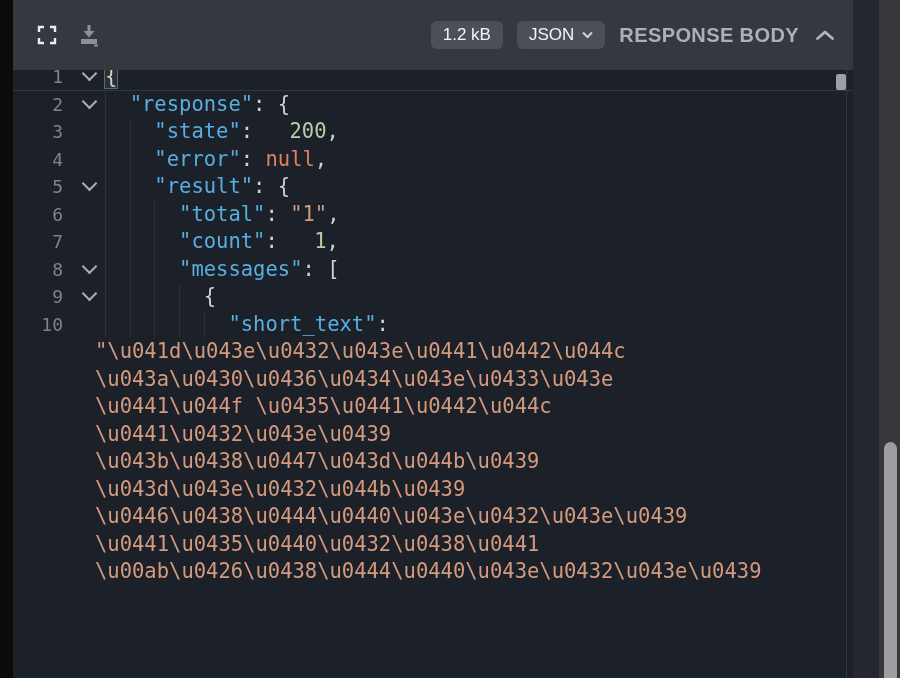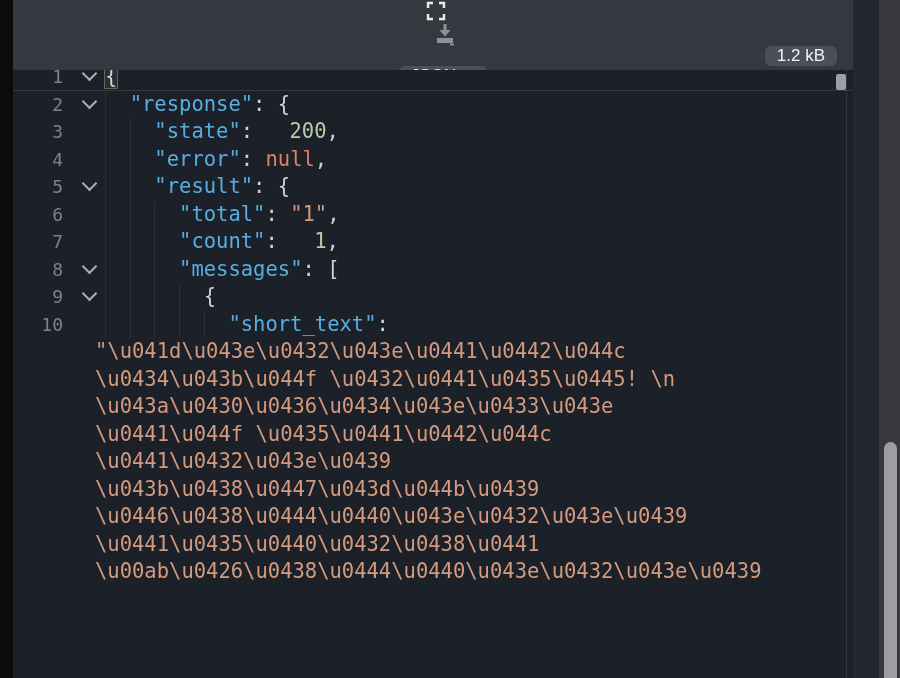--- a/index.html
+++ b/index.html
@@ -4,21 +4,21 @@
 <style>
   html,body{margin:0;padding:0;background:#0b0b0c;}
   .stage{position:relative;width:900px;height:678px;overflow:hidden;background:#0b0b0c;
          font-family:"Liberation Sans",sans-serif;}
 
   
   .panel{position:absolute;left:13px;top:0;width:840px;height:678px;background:#1c2129;}
 
   
   .hdr{position:relative;height:70px;background:#35393f;box-shadow:0 2px 0 #15171b;
-       display:flex;align-items:center;padding:0 16px 0 22px;box-sizing:border-box;flex-direction:column;}
+       display:flex;align-items:center;padding:0 16px 0 22px;box-sizing:border-box;}
   .iconbtn{background:none;border:none;padding:0;margin:0;display:flex;align-items:center;
            justify-content:center;width:24px;height:26px;cursor:pointer;}
   .iconbtn + .iconbtn{margin-left:18px;}
   .badge{height:28px;padding:0 12px;border-radius:6px;background:#4b5058;color:#f1f3f5;
          font:500 17px "Liberation Sans",sans-serif;display:inline-flex;align-items:center;
          border:none;white-space:pre;}
   .size{margin-left:auto;}
   .select{margin-left:14px;gap:8px;cursor:pointer;}
   .title{font:700 20px "Liberation Sans",sans-serif;color:#a9b0b8;letter-spacing:.4px;
          margin:0 14px 0 14px;white-space:nowrap;}
@@ -111,25 +111,25 @@
           <div class="crow"><i class="guide" style="left: calc(0ch + 92px);"></i><span class="lnum">2</span><span class="fold"><i></i></span><span class="codetext" style="padding-left: 2ch;"><span class="tok-key">"response"</span><span class="tok-punct">: {</span></span></div>
           <div class="crow"><i class="guide" style="left: calc(0ch + 92px);"></i><i class="guide" style="left: calc(2ch + 92px);"></i><span class="lnum">3</span><span class="codetext" style="padding-left: 4ch;"><span class="tok-key">"state"</span><span class="tok-punct">: </span><span class="tok-num">200</span><span class="tok-punct">,</span></span></div>
           <div class="crow"><i class="guide" style="left: calc(0ch + 92px);"></i><i class="guide" style="left: calc(2ch + 92px);"></i><span class="lnum">4</span><span class="codetext" style="padding-left: 4ch;"><span class="tok-key">"error"</span><span class="tok-punct">: </span><span class="tok-konst">null</span><span class="tok-punct">,</span></span></div>
           <div class="crow"><i class="guide" style="left: calc(0ch + 92px);"></i><i class="guide" style="left: calc(2ch + 92px);"></i><span class="lnum">5</span><span class="fold"><i></i></span><span class="codetext" style="padding-left: 4ch;"><span class="tok-key">"result"</span><span class="tok-punct">: {</span></span></div>
           <div class="crow"><i class="guide" style="left: calc(0ch + 92px);"></i><i class="guide" style="left: calc(2ch + 92px);"></i><i class="guide" style="left: calc(4ch + 92px);"></i><span class="lnum">6</span><span class="codetext" style="padding-left: 6ch;"><span class="tok-key">"total"</span><span class="tok-punct">: </span><span class="tok-str">"1"</span><span class="tok-punct">,</span></span></div>
           <div class="crow"><i class="guide" style="left: calc(0ch + 92px);"></i><i class="guide" style="left: calc(2ch + 92px);"></i><i class="guide" style="left: calc(4ch + 92px);"></i><span class="lnum">7</span><span class="codetext" style="padding-left: 6ch;"><span class="tok-key">"count"</span><span class="tok-punct">: </span><span class="tok-num">1</span><span class="tok-punct">,</span></span></div>
           <div class="crow"><i class="guide" style="left: calc(0ch + 92px);"></i><i class="guide" style="left: calc(2ch + 92px);"></i><i class="guide" style="left: calc(4ch + 92px);"></i><span class="lnum">8</span><span class="fold"><i></i></span><span class="codetext" style="padding-left: 6ch;"><span class="tok-key">"messages"</span><span class="tok-punct">: [</span></span></div>
           <div class="crow"><i class="guide" style="left: calc(0ch + 92px);"></i><i class="guide" style="left: calc(2ch + 92px);"></i><i class="guide" style="left: calc(4ch + 92px);"></i><i class="guide" style="left: calc(6ch + 92px);"></i><span class="lnum">9</span><span class="fold"><i></i></span><span class="codetext" style="padding-left: 8ch;"><span class="tok-punct">{</span></span></div>
           <div class="crow"><i class="guide" style="left: calc(0ch + 92px);"></i><i class="guide" style="left: calc(2ch + 92px);"></i><i class="guide" style="left: calc(4ch + 92px);"></i><i class="guide" style="left: calc(6ch + 92px);"></i><i class="guide" style="left: calc(8ch + 92px);"></i><span class="lnum">10</span><span class="codetext" style="padding-left: 10ch;"><span class="tok-key">"short_text"</span><span class="tok-punct">:</span></span></div>
           <div class="crow"><span class="codetext wrap">"\u041d\u043e\u0432\u043e\u0441\u0442\u044c</span></div>
-          <div class="crow"><span class="codetext wrap">\u0434\u043b\u044f \u0432\u0441\u0435\u0445! \n</span></div>
           <div class="crow"><span class="codetext wrap">\u043a\u0430\u0436\u0434\u043e\u0433\u043e</span></div>
           <div class="crow"><span class="codetext wrap">\u0441\u044f \u0435\u0441\u0442\u044c</span></div>
           <div class="crow"><span class="codetext wrap">\u0441\u0432\u043e\u0439</span></div>
           <div class="crow"><span class="codetext wrap">\u043b\u0438\u0447\u043d\u044b\u0439</span></div>
+          <div class="crow"><span class="codetext wrap">\u043d\u043e\u0432\u044b\u0439</span></div>
           <div class="crow"><span class="codetext wrap">\u0446\u0438\u0444\u0440\u043e\u0432\u043e\u0439</span></div>
           <div class="crow"><span class="codetext wrap">\u0441\u0435\u0440\u0432\u0438\u0441</span></div>
           <div class="crow"><span class="codetext wrap">\u00ab\u0426\u0438\u0444\u0440\u043e\u0432\u043e\u0439</span></div>
         </div>
       <div class="vline"></div>
       <div class="inner-thumb"></div>
     </div>
 
   </div>
 

